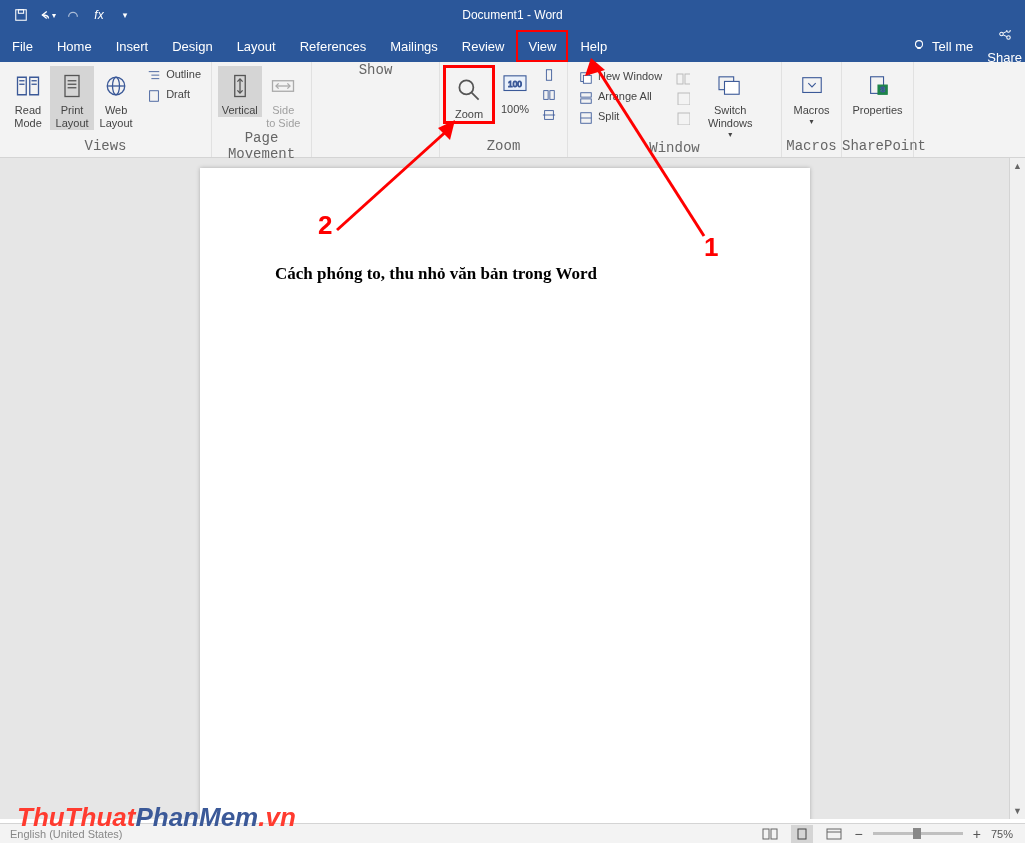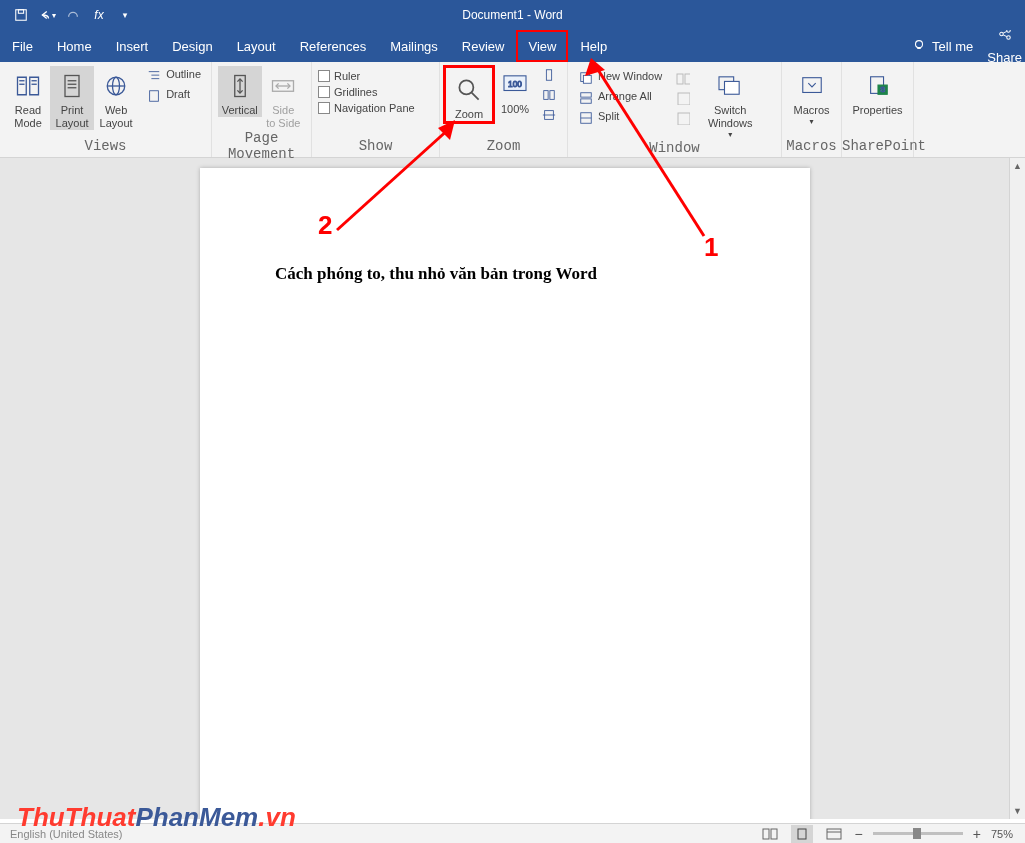--- a/index.html
+++ b/index.html
@@ -216,36 +216,20 @@
             </svg>
           </div>
         <span style="white-space:pre-line;">Side
 to Side</span>
       </div>
     </div>
     <div class="group-label">Page Movement</div>
   </div>
 
   <div class="ribbon-group" style="width:128px;">
-    <div class="group-body">
-      <div class="stack" style="padding-top:2px;">
-        <div class="chk-row">
-            <div class="chk"></div>
-            <span>Ruler</span>
-          </div>
-        <div class="chk-row">
-            <div class="chk"></div>
-            <span>Gridlines</span>
-          </div>
-        <div class="chk-row">
-            <div class="chk"></div>
-            <span>Navigation Pane</span>
-          </div>
-      </div>
-    </div>
     <div class="group-label">Show</div>
   </div>
 
   <div class="ribbon-group" style="width:128px;">
     <div class="group-body" style="padding:3px;">
       <div class="big-btn zoom-highlight" style="width:52px;padding-top:6px;">
         <div class="big-icon">
             <svg width="28" height="28" viewBox="0 0 32 32" fill="none" stroke="#555" stroke-width="2">
               <circle cx="13" cy="13" r="8"></circle>
               <line x1="19" y1="19" x2="27" y2="27"></line>

